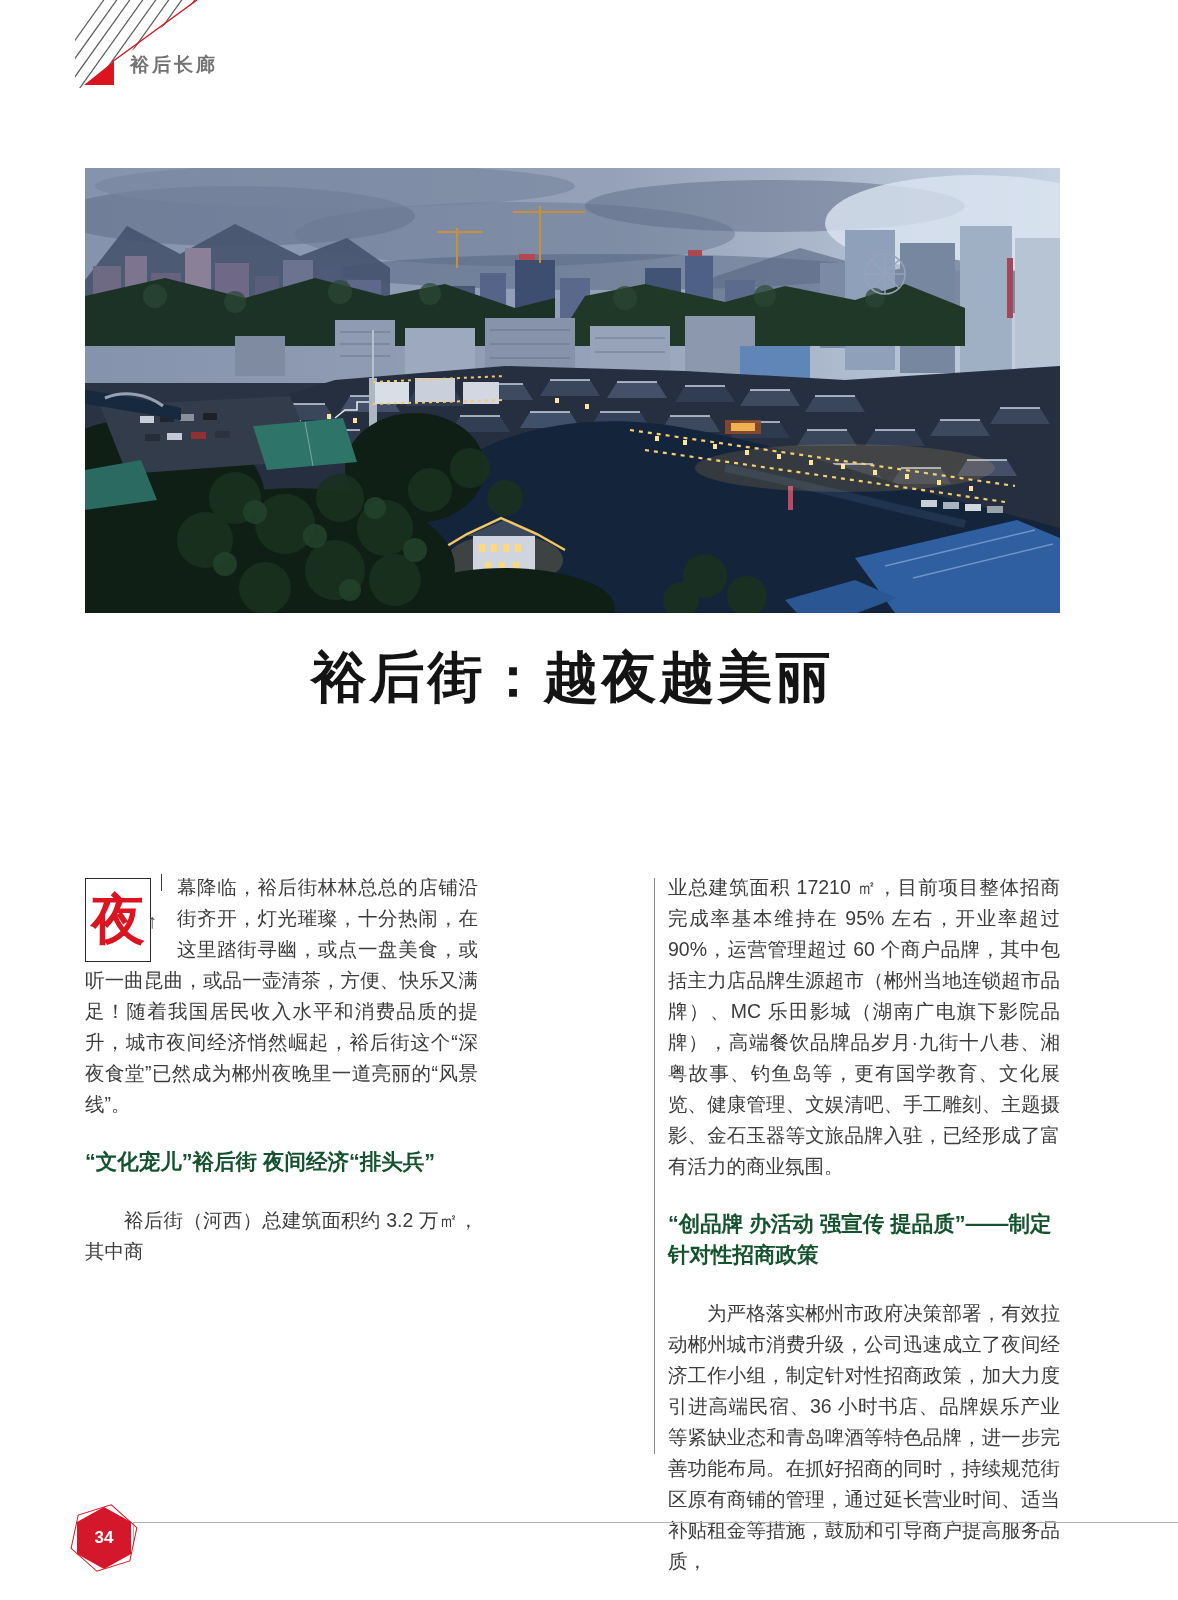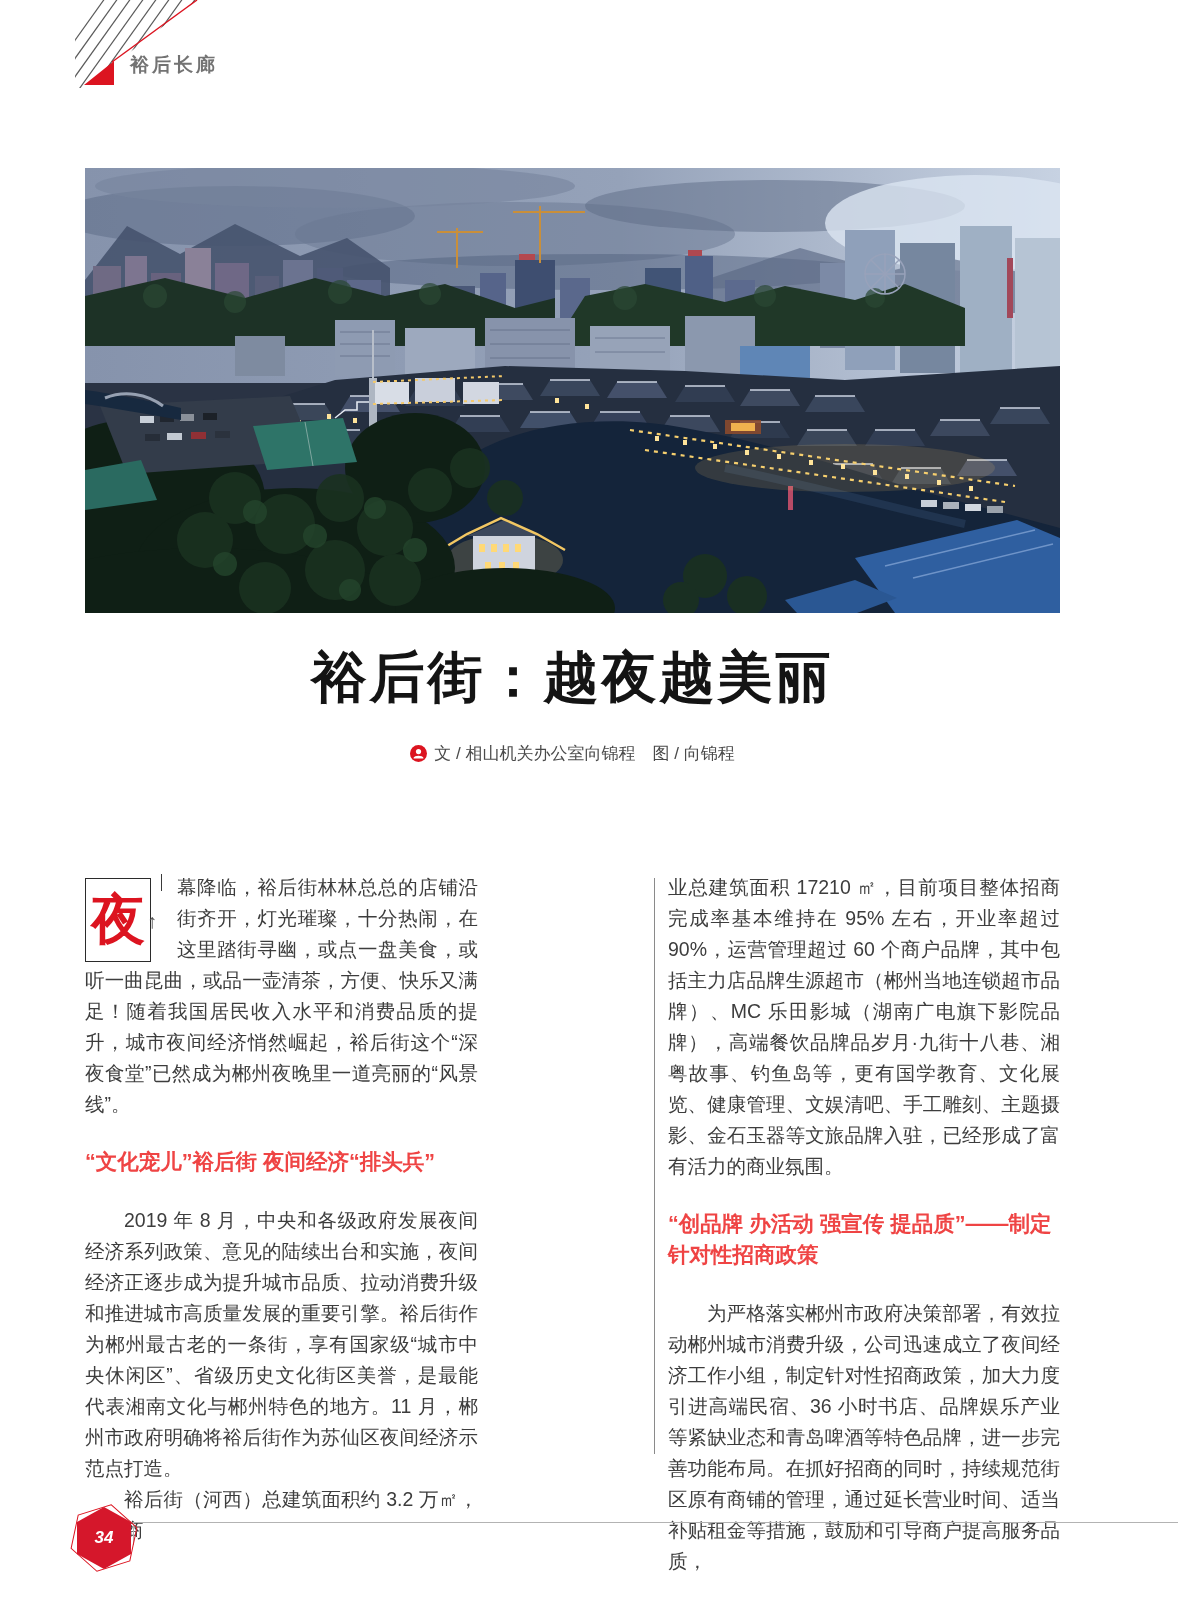--- a/index.html
+++ b/index.html
@@ -27,21 +27,21 @@
   }
   #byline .icon{display:inline-block;vertical-align:-3px;margin-right:7px;}
   
   #body-cols{position:absolute;left:85px;top:872px;width:975px;height:600px;}
   .col{position:absolute;top:0;width:393px;font-size:19.5px;line-height:31px;text-align:justify;color:#3d3d3d;}
   #col-left{left:0;}
   #col-right{left:583px;width:392px;}
   .col p{margin:0;}
   .indent{text-indent:2em;}
   .sec-head{
-    color:#ef4444;font-weight:bold;font-size:21.5px;line-height:31px;
+    color:#14532d;font-weight:bold;font-size:21.5px;line-height:31px;
     margin:27px 0 27px 0;text-align:left;
   }
   #p1{position:relative;margin-bottom:26px;}
   #drop-cap-box{
     float:left;width:64px;height:82px;border:1px solid #2b2b2b;margin:6px 26px 2px 0;
     display:flex;align-items:center;justify-content:center;
   }
   #drop-cap-box span{
     font-family:"Liberation Serif","DejaVu Serif",serif;
     font-size:54px;font-weight:bold;color:#dc1420;line-height:1;
@@ -49,21 +49,21 @@
   #drop-arrow{position:absolute;left:62px;top:34px;font-size:20px;color:#555;}
   #drop-tick{position:absolute;left:76px;top:2px;width:1px;height:17px;background:#3a3a3a;}
   #p3-cont{margin-bottom:0;}
   #col-divider{position:absolute;left:569px;top:6px;width:1px;height:576px;background:#8a8a8a;}
   
   #footer-rule-h{position:absolute;left:133px;top:1522px;width:1045px;height:1px;background:#b3b3b3;}
   #footer-rule-v{position:absolute;left:133px;top:1522px;width:1px;height:23px;background:#b3b3b3;}
   #page-badge{position:absolute;left:70px;top:1503px;width:72px;height:76px;}
   #page-badge .num{
     position:absolute;left:0;top:0;width:68px;height:70px;display:flex;align-items:center;justify-content:center;
-    color:#ffffff;font-size:17px;font-weight:bold;font-style:italic;
+    color:#ffffff;font-size:17px;font-weight:bold;
   }
 </style>
 </head>
 <body>
 
 <div id="page">
 
   <div id="kicker-decor">
     <svg width="220" height="100" viewBox="0 0 220 100">
       <defs>
@@ -359,42 +359,32 @@
       <g>
         <rect x="836" y="332" width="16" height="7" fill="#c8cfd8"></rect>
           <rect x="858" y="334" width="16" height="7" fill="#aab2bc"></rect>
         <rect x="880" y="336" width="16" height="7" fill="#d2d8e0"></rect>
           <rect x="902" y="338" width="16" height="7" fill="#9aa2ac"></rect>
       </g>
     </svg>
   </div>
 
   <div id="title">裕后街：越夜越美丽</div>
-  <div id="byline">
-    <span class="icon">
-      <svg width="17" height="17" viewBox="0 0 17 17">
-        <circle cx="8.5" cy="8.5" r="8.5" fill="#dc1420"></circle>
-        <circle cx="8.5" cy="6.6" r="2.6" fill="#ffffff"></circle>
-        <path d="M 3.6,12.8 C 4.3,9.9 12.7,9.9 13.4,12.8 L 13.4,13.6 L 3.6,13.6 Z" fill="#ffffff"></path>
-      </svg>
-    </span><span>文 / 相山机关办公室向锦程　图 / 向锦程</span>
-  </div>
 
   <div id="body-cols">
     <div id="col-left" class="col">
       <p id="p1">
         <span id="drop-cap-box">
             <span>夜</span>
           </span>
         <span id="drop-tick"></span>
         <span id="drop-arrow">↑</span>
         <span>幕降临，裕后街林林总总的店铺沿街齐开，灯光璀璨，十分热闹，在这里踏街寻幽，或点一盘美食，或听一曲昆曲，或品一壶清茶，方便、快乐又满足！随着我国居民收入水平和消费品质的提升，城市夜间经济悄然崛起，裕后街这个“深夜食堂”已然成为郴州夜晚里一道亮丽的“风景线”。</span>
       </p>
       <div class="sec-head">“文化宠儿”裕后街 夜间经济“排头兵”</div>
-      <p class="indent">2019 年 8 月，中央和各级政府发展夜间经济系列政策、意见的陆续出台和实施，夜间经济正逐步成为提升城市品质、拉动消费升级和推进城市高质量发展的重要引擎。裕后街作为郴州最古老的一条街，享有国家级“城市中央休闲区”、省级历史文化街区美誉，是最能代表湘南文化与郴州特色的地方。11 月，郴州市政府明确将裕后街作为苏仙区夜间经济示范点打造。</p>
       <p class="indent">裕后街（河西）总建筑面积约 3.2 万㎡，其中商</p>
     </div>
 
     <div id="col-divider"></div>
 
     <div id="col-right" class="col">
       <p id="p3-cont">业总建筑面积 17210 ㎡，目前项目整体招商完成率基本维持在 95% 左右，开业率超过 90%，运营管理超过 60 个商户品牌，其中包括主力店品牌生源超市（郴州当地连锁超市品牌）、MC 乐田影城（湖南广电旗下影院品牌），高端餐饮品牌品岁月·九街十八巷、湘粤故事、钓鱼岛等，更有国学教育、文化展览、健康管理、文娱清吧、手工雕刻、主题摄影、金石玉器等文旅品牌入驻，已经形成了富有活力的商业氛围。</p>
       <div class="sec-head">“创品牌 办活动 强宣传 提品质”——制定针对性招商政策</div>
       <p class="indent">为严格落实郴州市政府决策部署，有效拉动郴州城市消费升级，公司迅速成立了夜间经济工作小组，制定针对性招商政策，加大力度引进高端民宿、36 小时书店、品牌娱乐产业等紧缺业态和青岛啤酒等特色品牌，进一步完善功能布局。在抓好招商的同时，持续规范街区原有商铺的管理，通过延长营业时间、适当补贴租金等措施，鼓励和引导商户提高服务品质，</p>
     </div>

